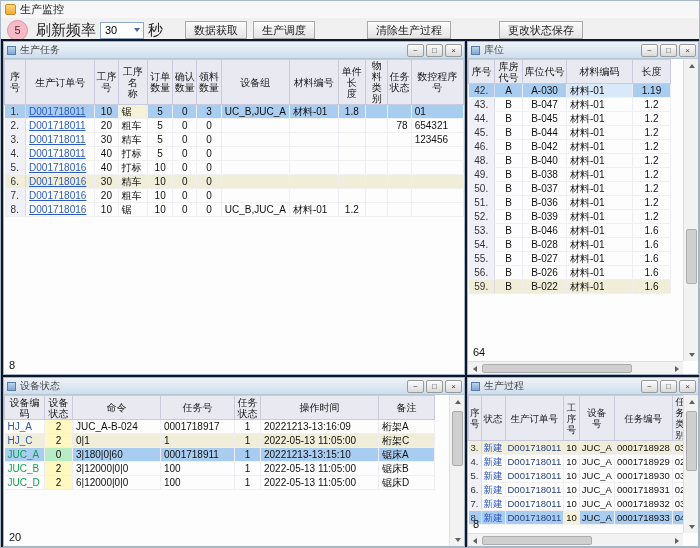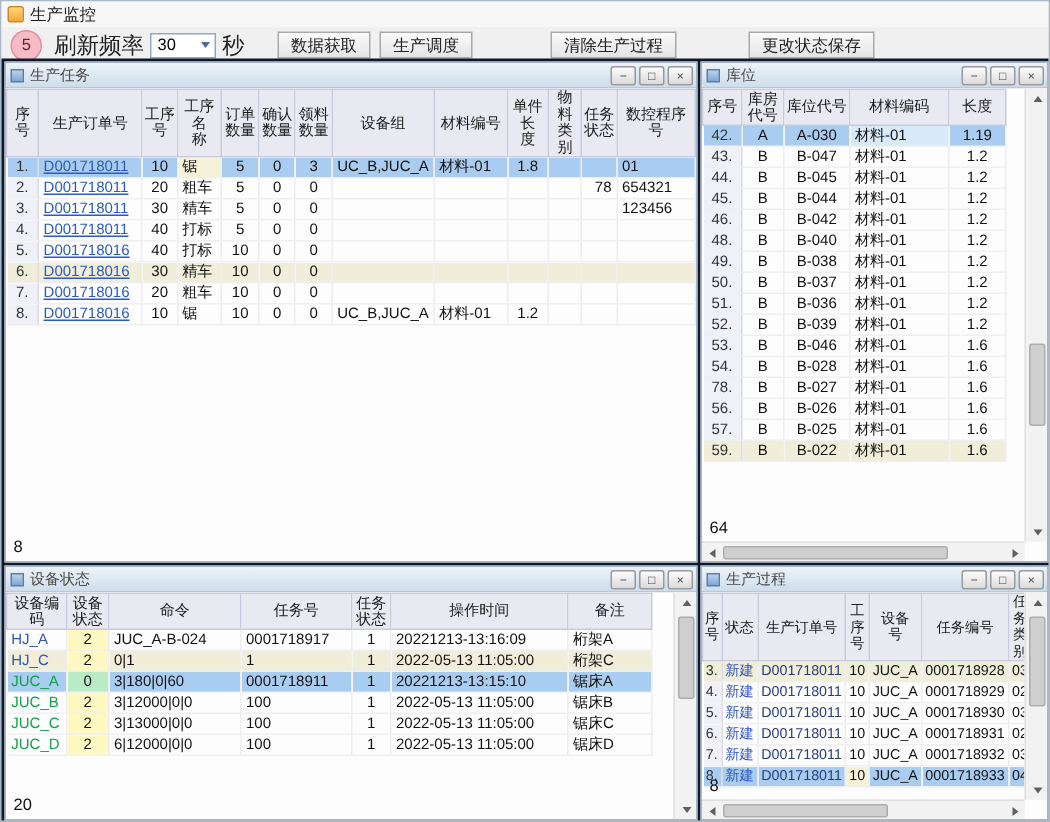--- a/index.html
+++ b/index.html
@@ -378,37 +378,30 @@
                   <td class="c">1.6</td>
                 </tr>
                 <tr>
                   <td class="seq">54.</td>
                   <td class="c">B</td>
                   <td class="c">B-028</td>
                   <td class="l">材料-01</td>
                   <td class="c">1.6</td>
                 </tr>
                 <tr>
-                  <td class="seq">78.</td>
+                  <td class="seq">55.</td>
                   <td class="c">B</td>
                   <td class="c">B-027</td>
                   <td class="l">材料-01</td>
                   <td class="c">1.6</td>
                 </tr>
                 <tr>
                   <td class="seq">56.</td>
                   <td class="c">B</td>
                   <td class="c">B-026</td>
-                  <td class="l">材料-01</td>
-                  <td class="c">1.6</td>
-                </tr>
-                <tr>
-                  <td class="seq">57.</td>
-                  <td class="c">B</td>
-                  <td class="c">B-025</td>
                   <td class="l">材料-01</td>
                   <td class="c">1.6</td>
                 </tr>
                 <tr class="hl-beige">
                   <td class="seq">59.</td>
                   <td class="c">B</td>
                   <td class="c">B-022</td>
                   <td class="l">材料-01</td>
                   <td class="c">1.6</td>
                 </tr>
@@ -494,29 +487,20 @@
                 <tr>
                   <td class="l txt-green">JUC_B</td>
                   <td class="c st-yellow">2</td>
                   <td class="l">3|12000|0|0</td>
                   <td class="l">100</td>
                   <td class="c">1</td>
                   <td class="l">2022-05-13 11:05:00</td>
                   <td class="l">锯床B</td>
                 </tr>
                 <tr>
-                  <td class="l txt-green">JUC_C</td>
-                  <td class="c st-yellow">2</td>
-                  <td class="l">3|13000|0|0</td>
-                  <td class="l">100</td>
-                  <td class="c">1</td>
-                  <td class="l">2022-05-13 11:05:00</td>
-                  <td class="l">锯床C</td>
-                </tr>
-                <tr>
                   <td class="l txt-green">JUC_D</td>
                   <td class="c st-yellow">2</td>
                   <td class="l">6|12000|0|0</td>
                   <td class="l">100</td>
                   <td class="c">1</td>
                   <td class="l">2022-05-13 11:05:00</td>
                   <td class="l">锯床D</td>
                 </tr>
               </tbody>
             </table>

